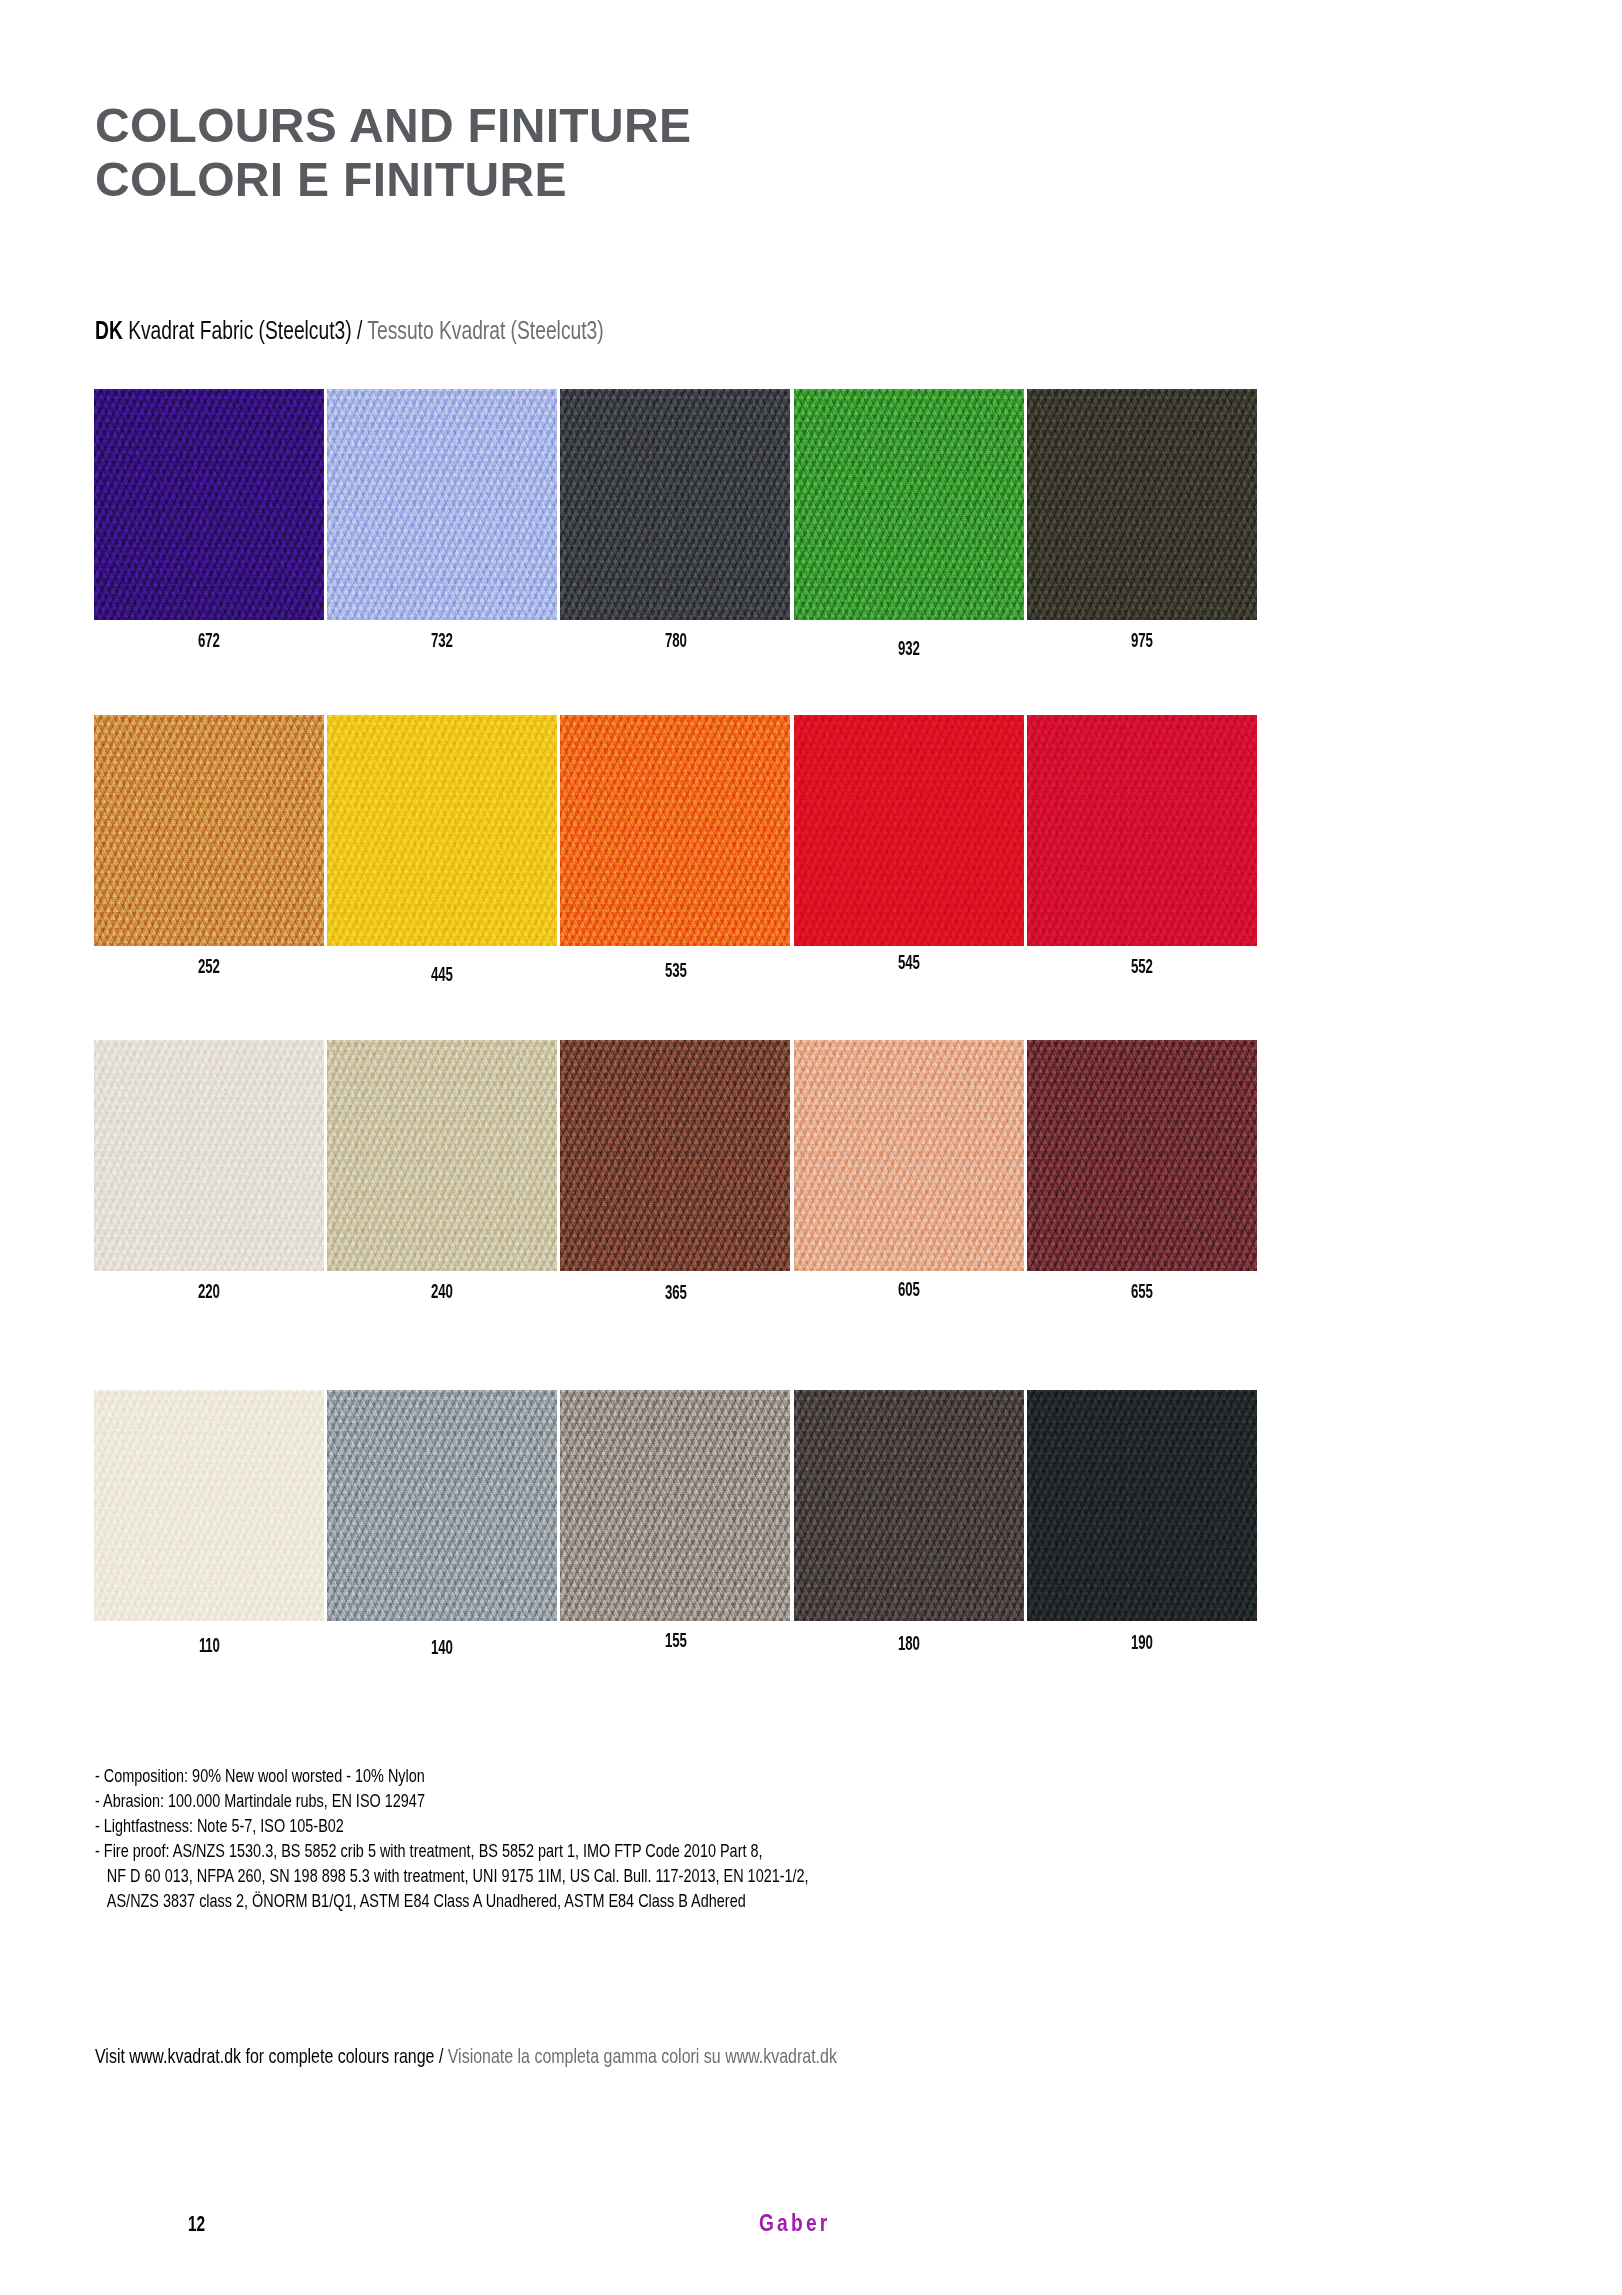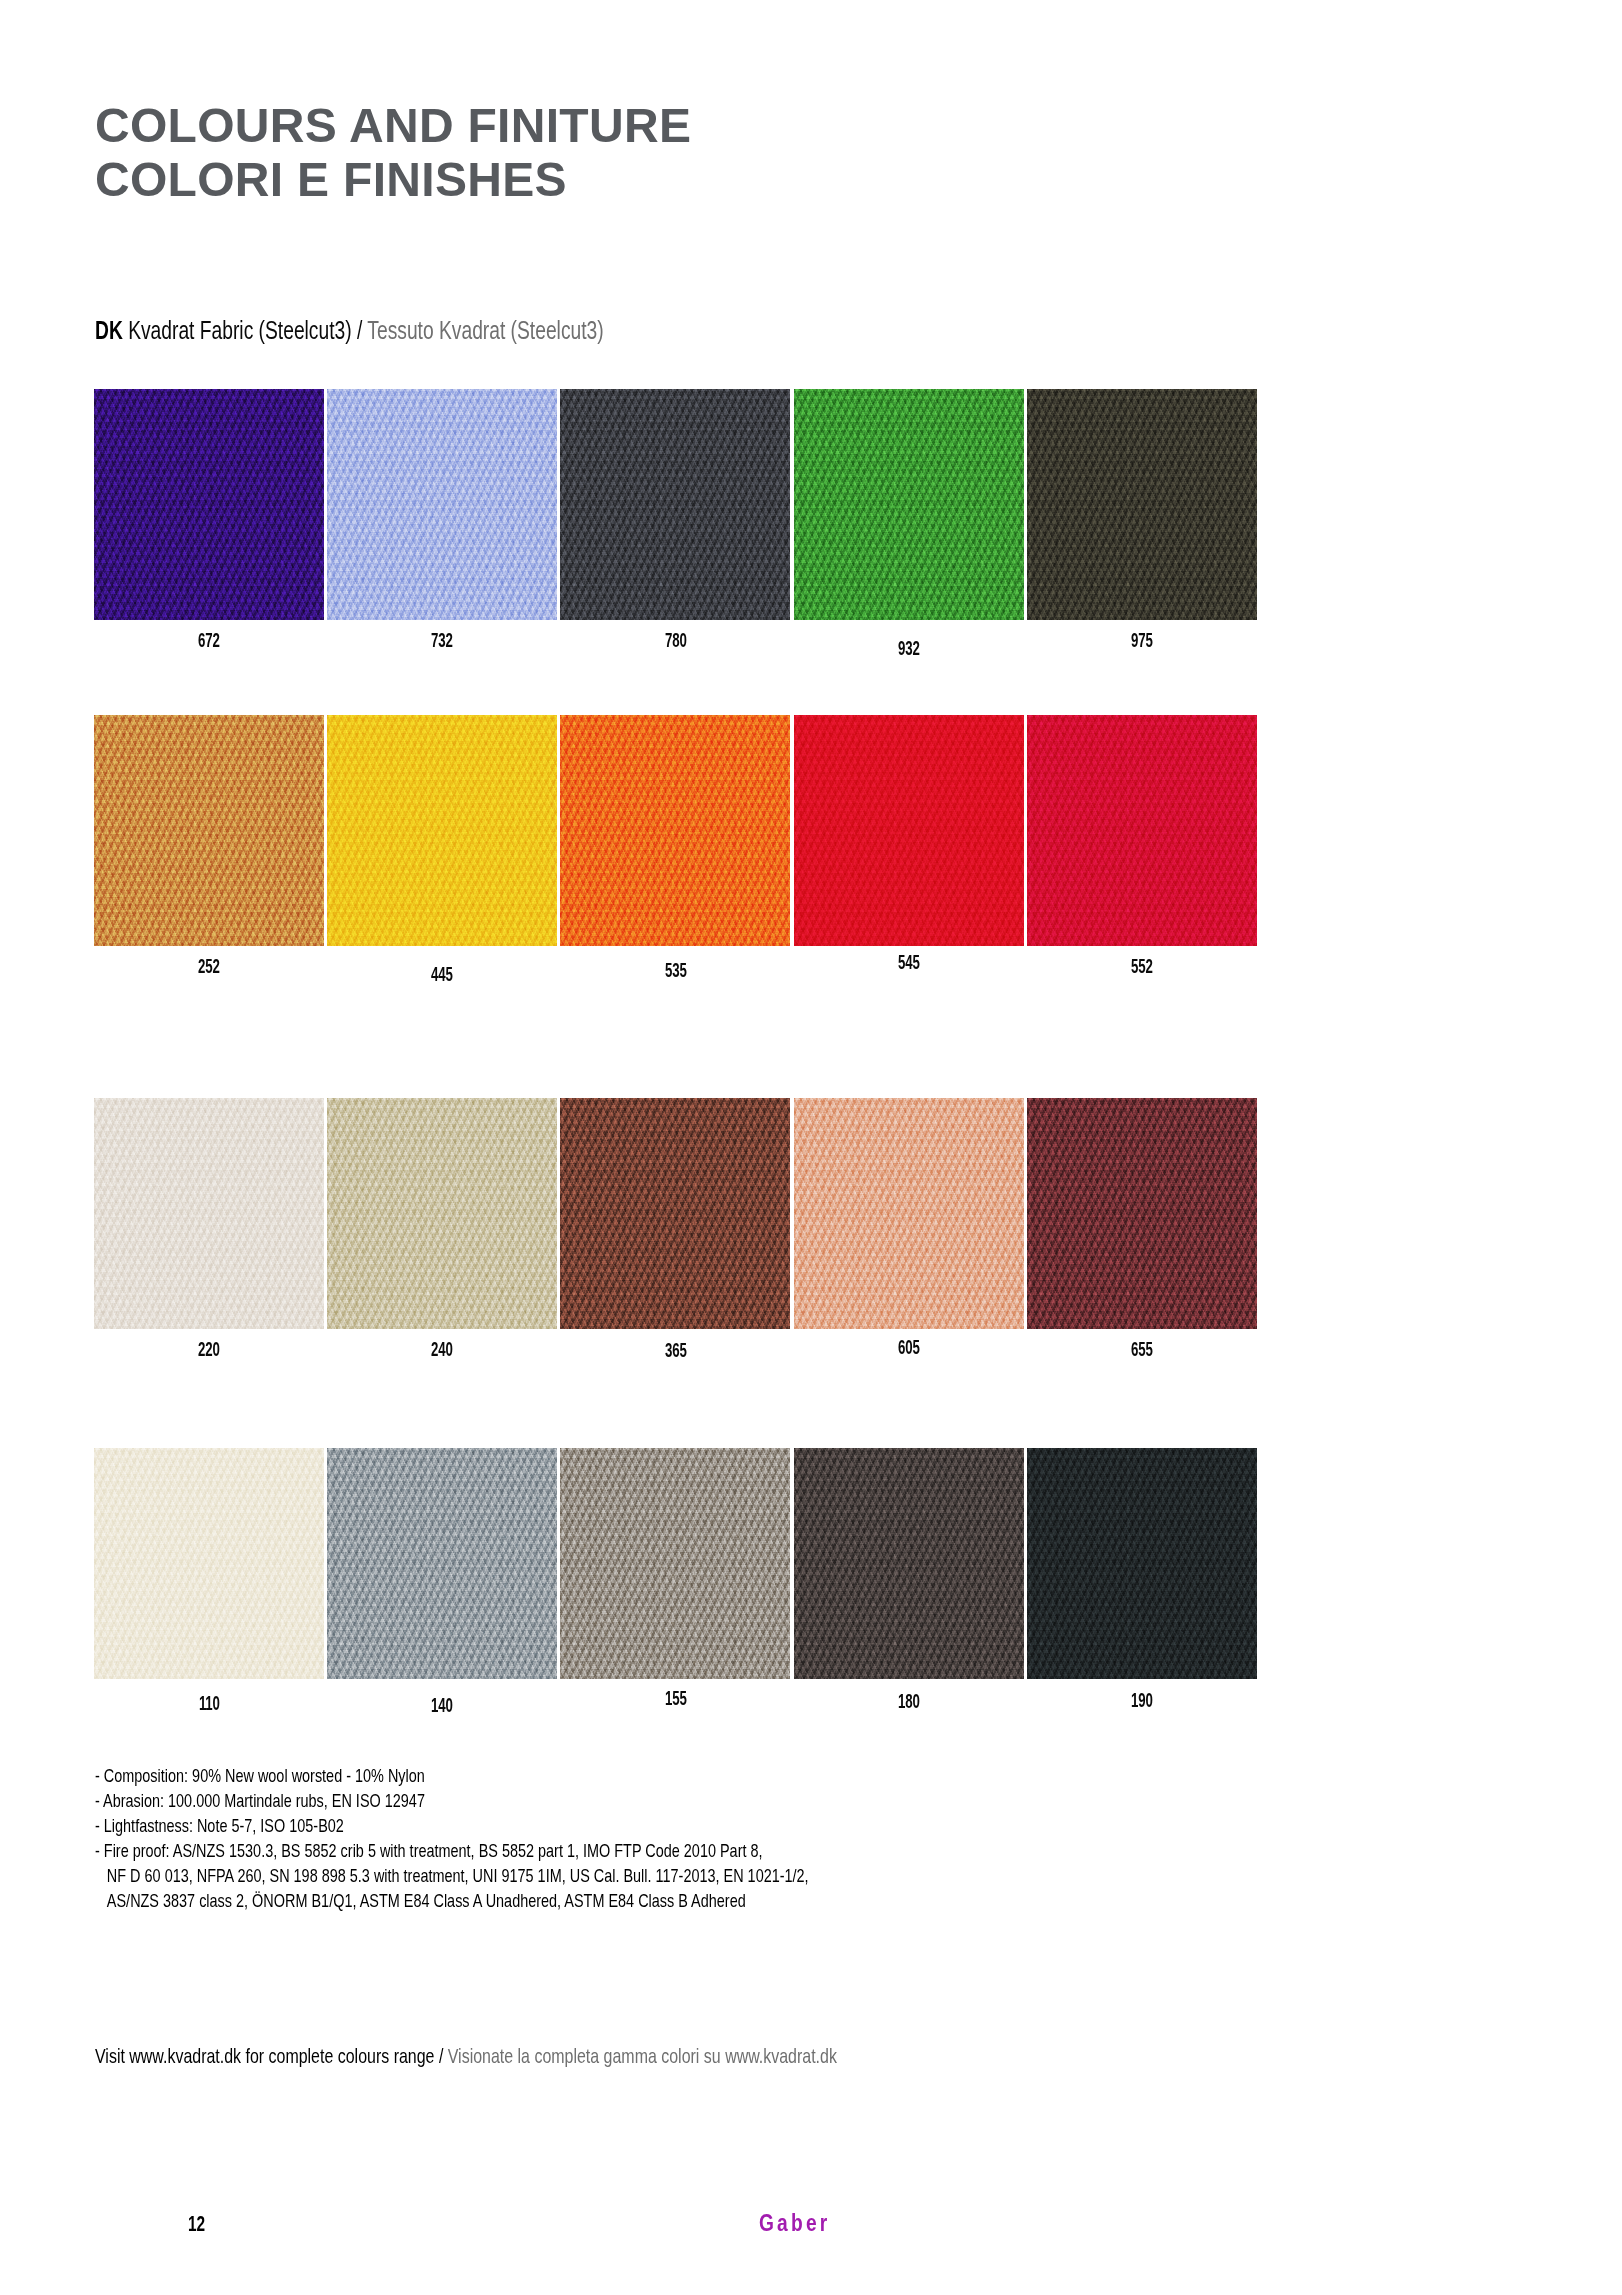--- a/index.html
+++ b/index.html
@@ -69,21 +69,21 @@
     left: 94px;
     top: 389px;
     width: 1153px;
   }
   .swatch-row {
     display: flex;
     gap: 3.2px;
     margin-bottom: 0;
   }
   .row-gap-1 { height: 326px; }
-  .row-gap-2 { height: 383px; }
+  .row-gap-2 { height: 325px; }
   .row-gap-3 { height: 350px; }
   .row-gap-4 { height: 331px; }
 
   .swatch-cell {
     width: 230px;
     position: relative;
   }
   .swatch-chip {
     width: 230px;
     height: 231px;
@@ -204,21 +204,21 @@
   }
   .footer-brand > span { display: inline-block; transform: scaleX(0.82); transform-origin: left top; }
 </style>
 </head>
 <body>
 
 <div class="page">
 
   <div class="heading">
     <div class="heading-line">COLOURS AND FINITURE</div>
-    <div class="heading-line">COLORI E FINISHES</div>
+    <div class="heading-line">COLORI E FINITURE</div>
   </div>
 
   <div class="fabric-title">
     <span class="code">DK</span><span class="en"> Kvadrat Fabric (Steelcut3) / </span><span class="it">Tessuto Kvadrat (Steelcut3)</span>
   </div>
 
   <div class="swatch-grid">
 
     <div class="swatch-row row-gap-1">
       <div class="swatch-cell">

